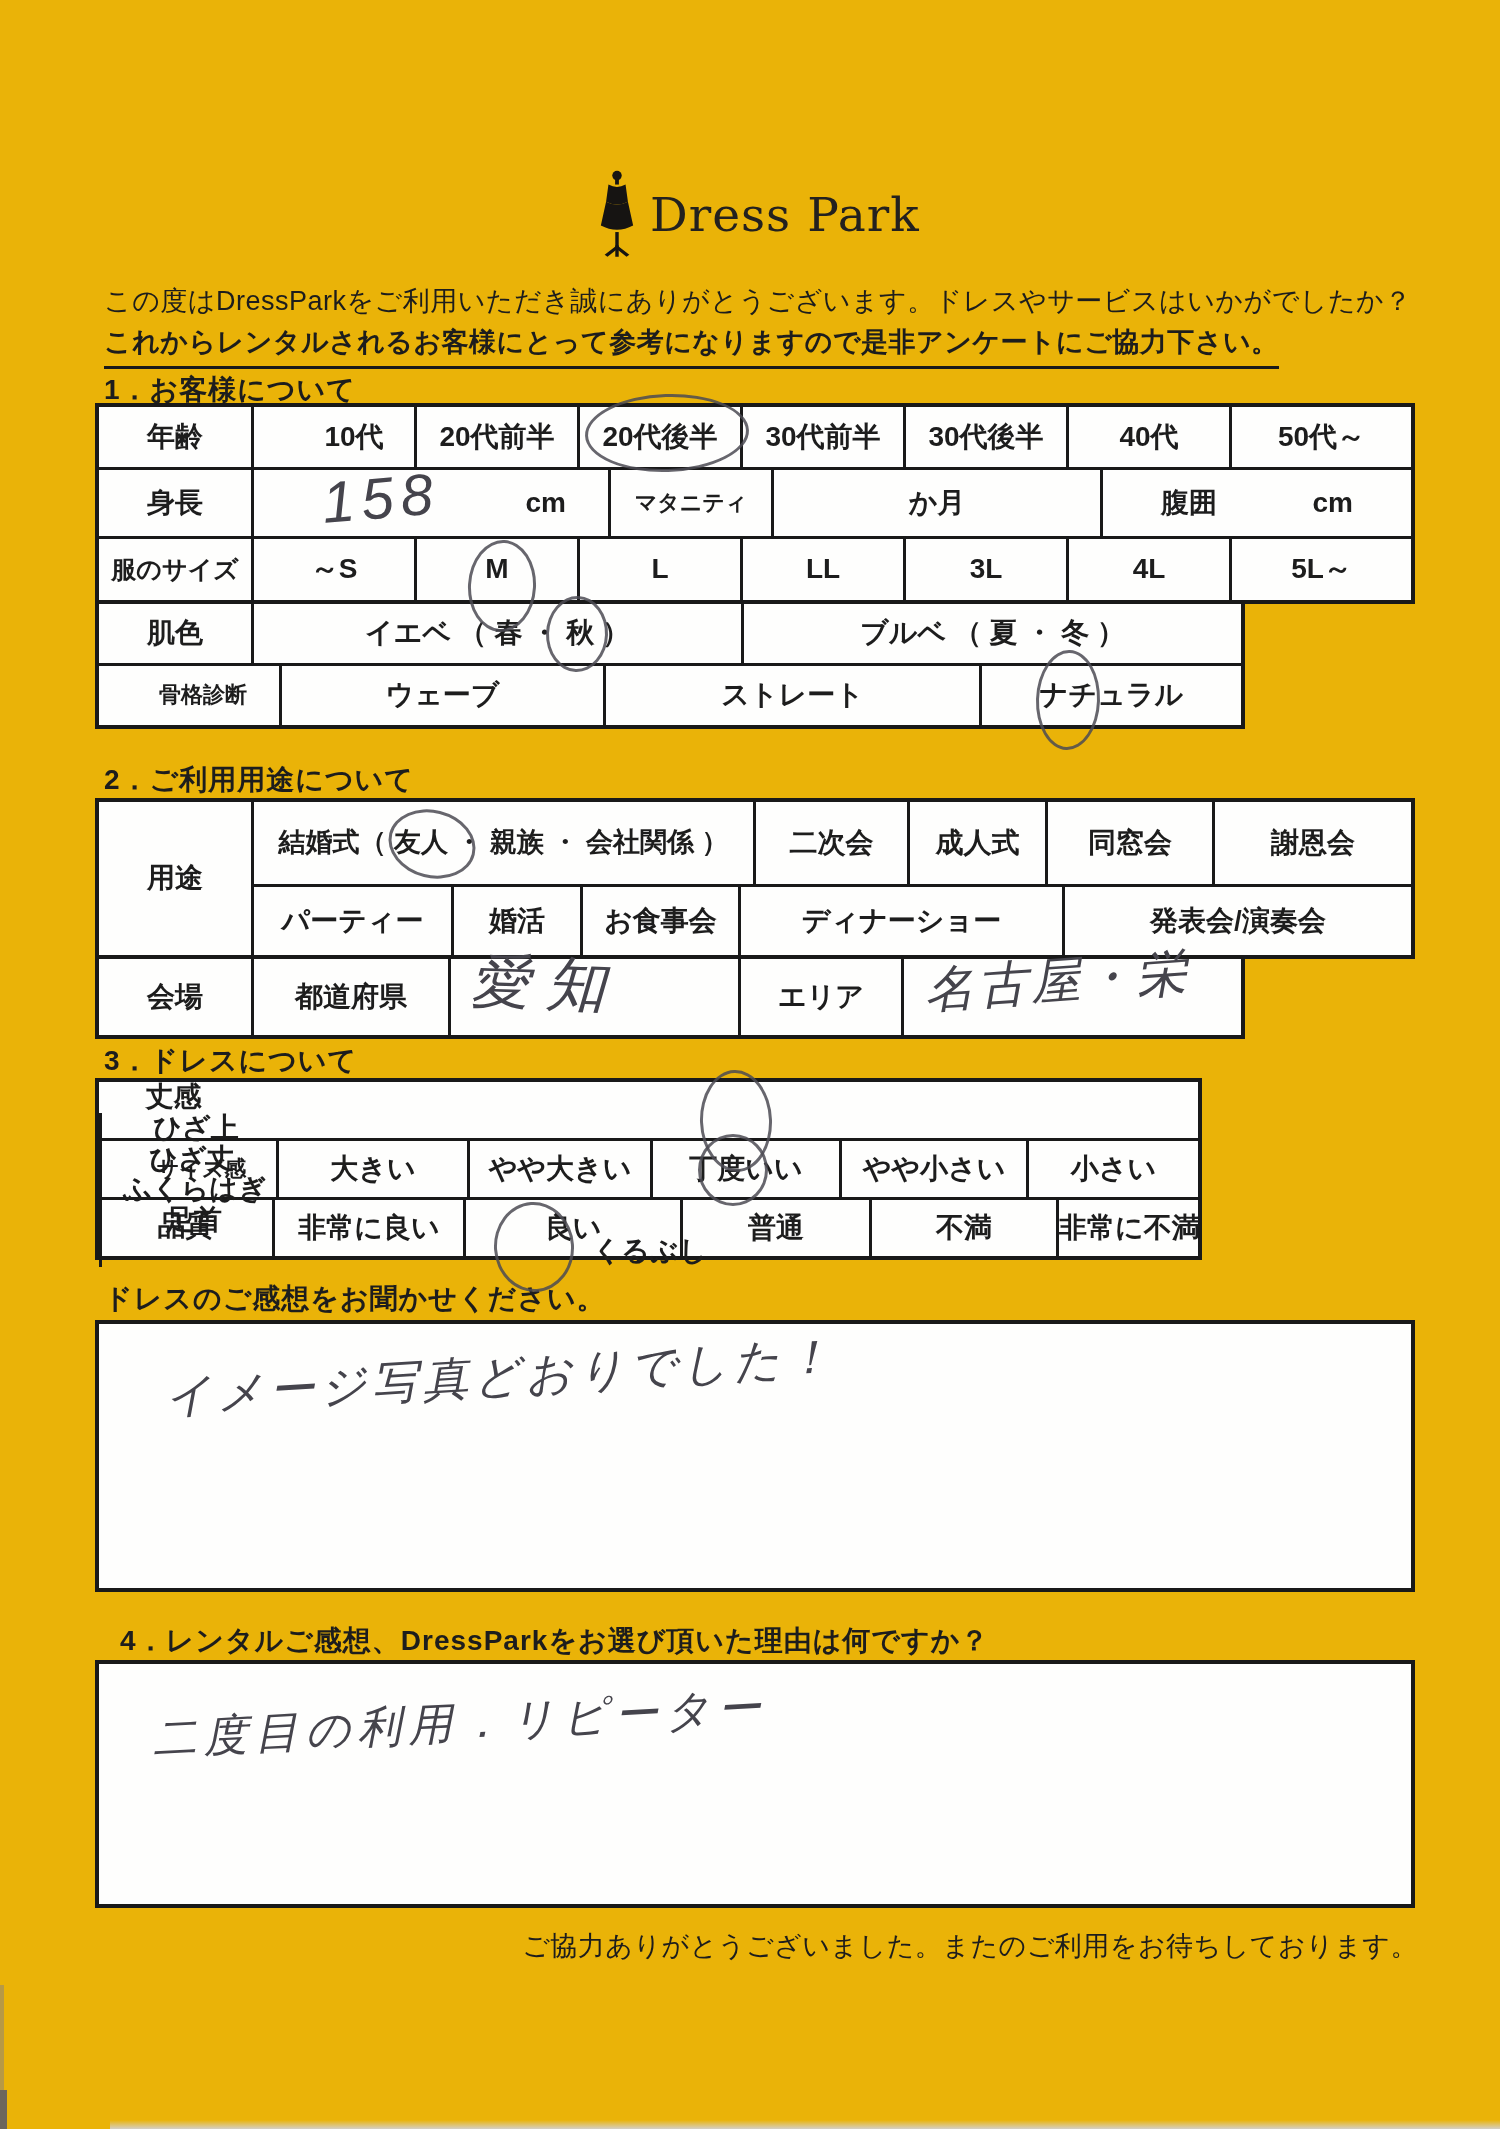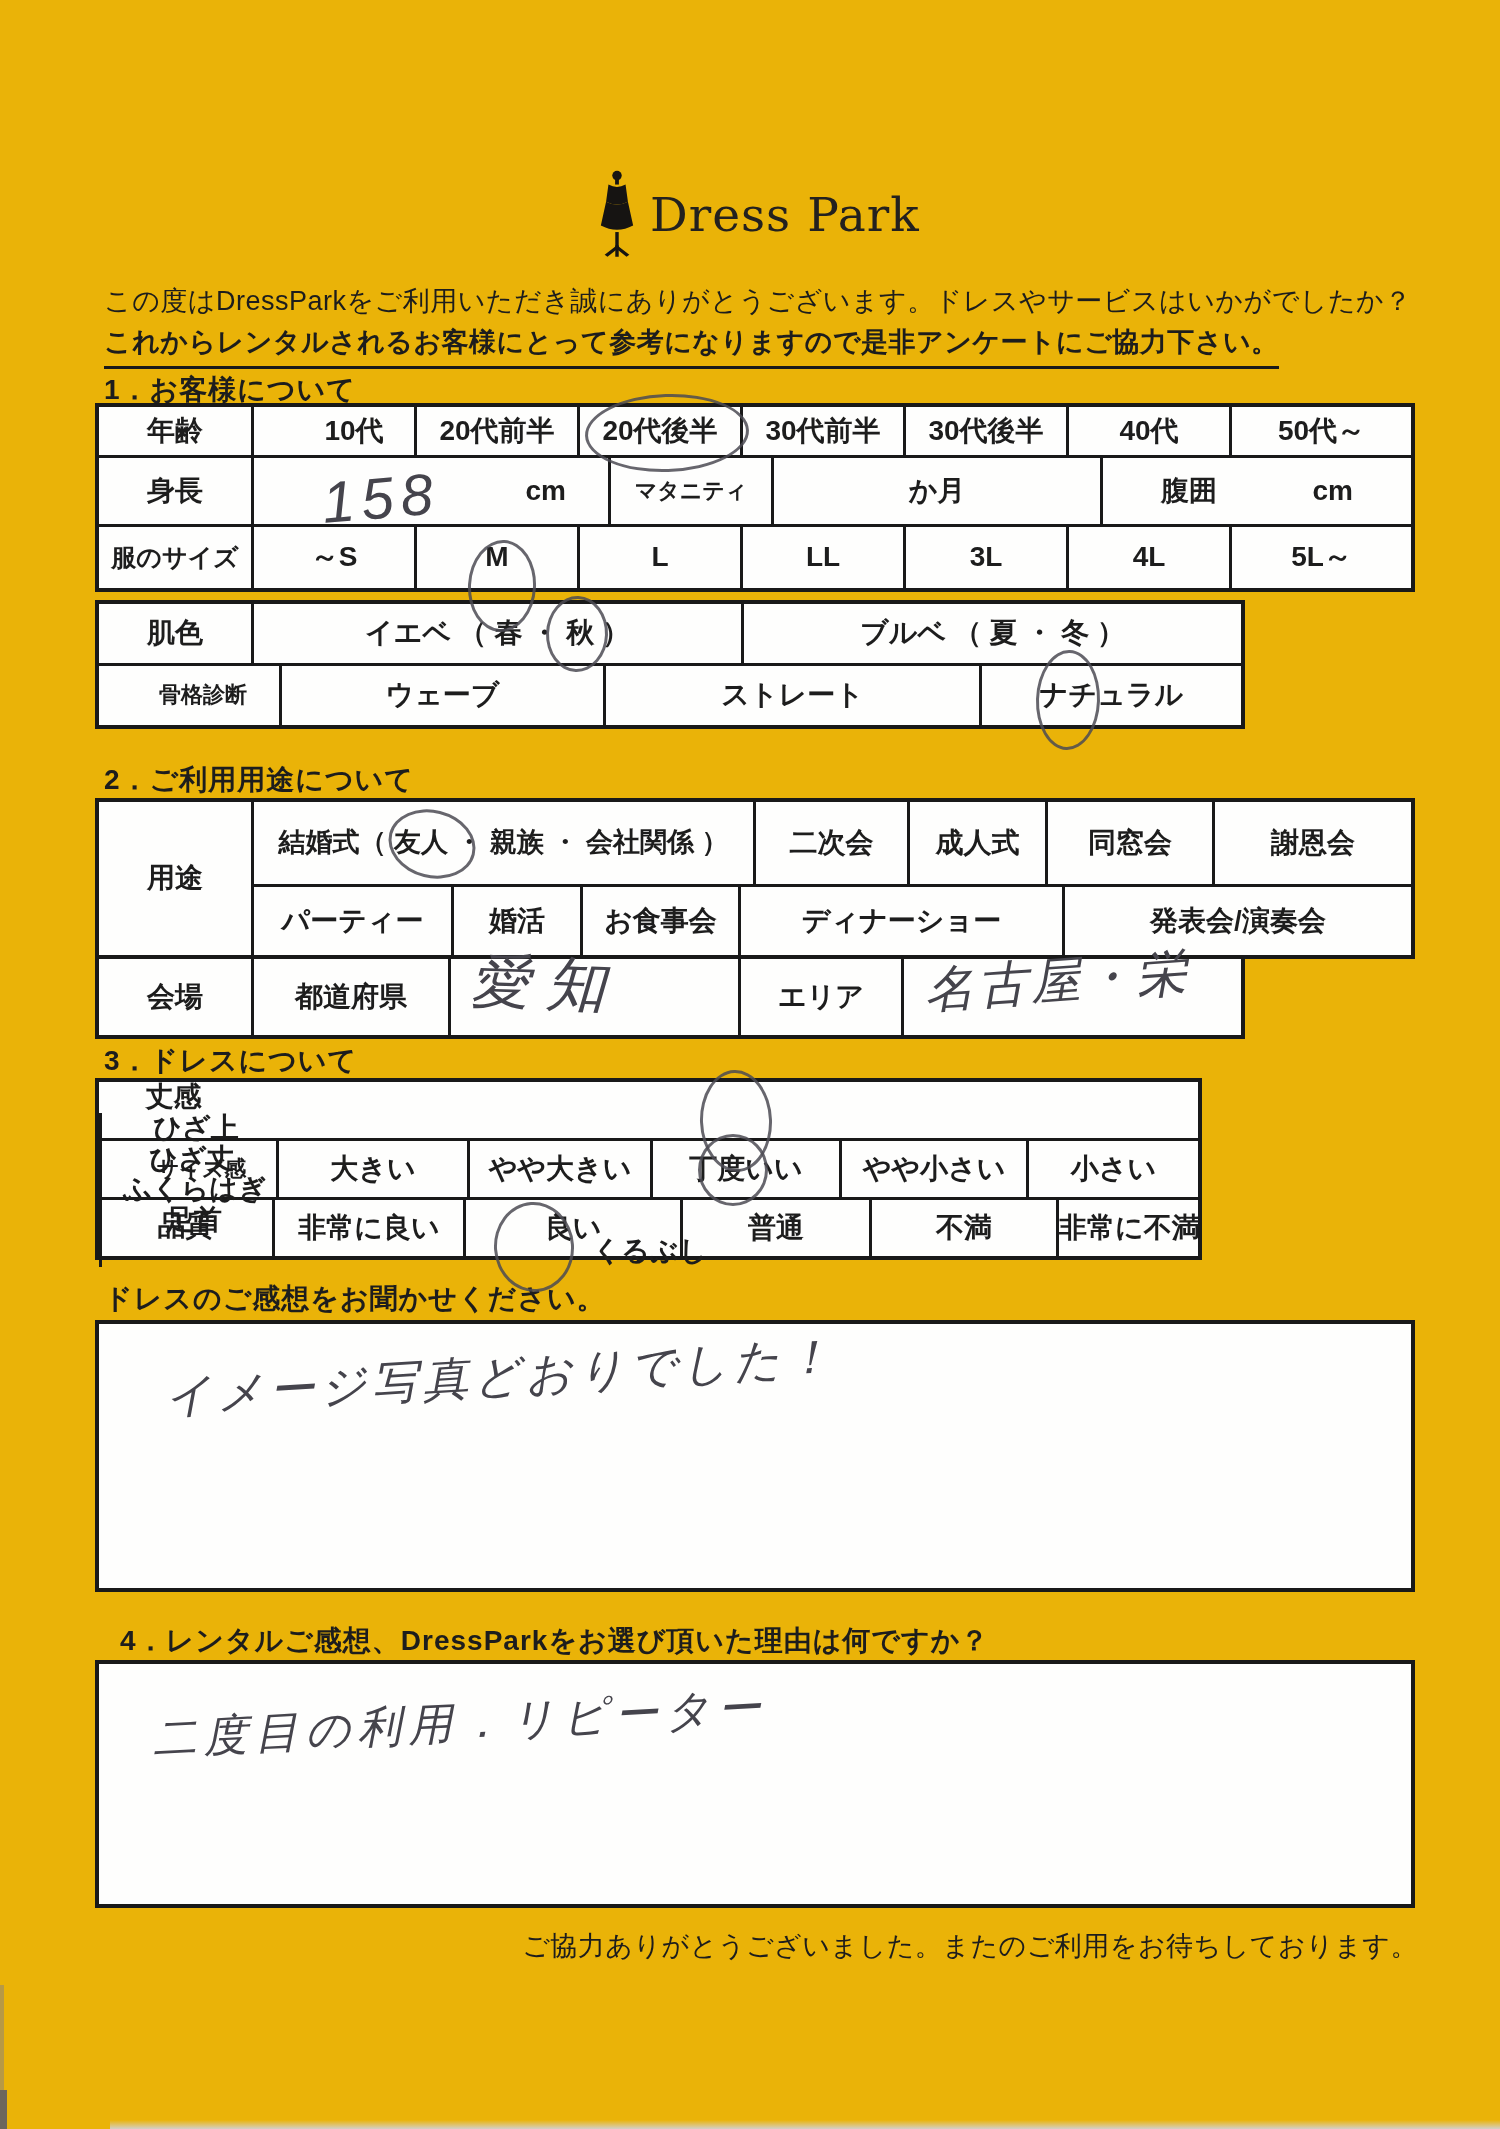--- a/index.html
+++ b/index.html
@@ -67,21 +67,21 @@
     </svg>
     <span class="brand">Dress Park</span>
   </div>
 
   <div class="intro1">この度はDressParkをご利用いただき誠にありがとうございます。ドレスやサービスはいかがでしたか？</div>
   <div class="intro2">これからレンタルされるお客様にとって参考になりますので是非アンケートにご協力下さい。</div>
 
   <div class="sec-title" style="left:104px; top:371px;">1．お客様について</div>
 
   <div class="tbl" style="left:95px; top:403px; width:1320px;">
-    <div class="trow" style="height:48px;">
+    <div class="trow" style="height:60px;">
       <div class="tc first" style="width:152px;">年齢</div>
       <div class="tc" style="width:163px;padding-left:40px;">10代</div>
       <div class="tc" style="width:163px;">20代前半</div>
       <div class="tc" style="width:163px;">20代後半</div>
       <div class="tc" style="width:163px;">30代前半</div>
       <div class="tc" style="width:163px;">30代後半</div>
       <div class="tc" style="width:163px;">40代</div>
       <div class="tc grow">50代～</div>
     </div>
     <div class="trow bt" style="height:66px;">

